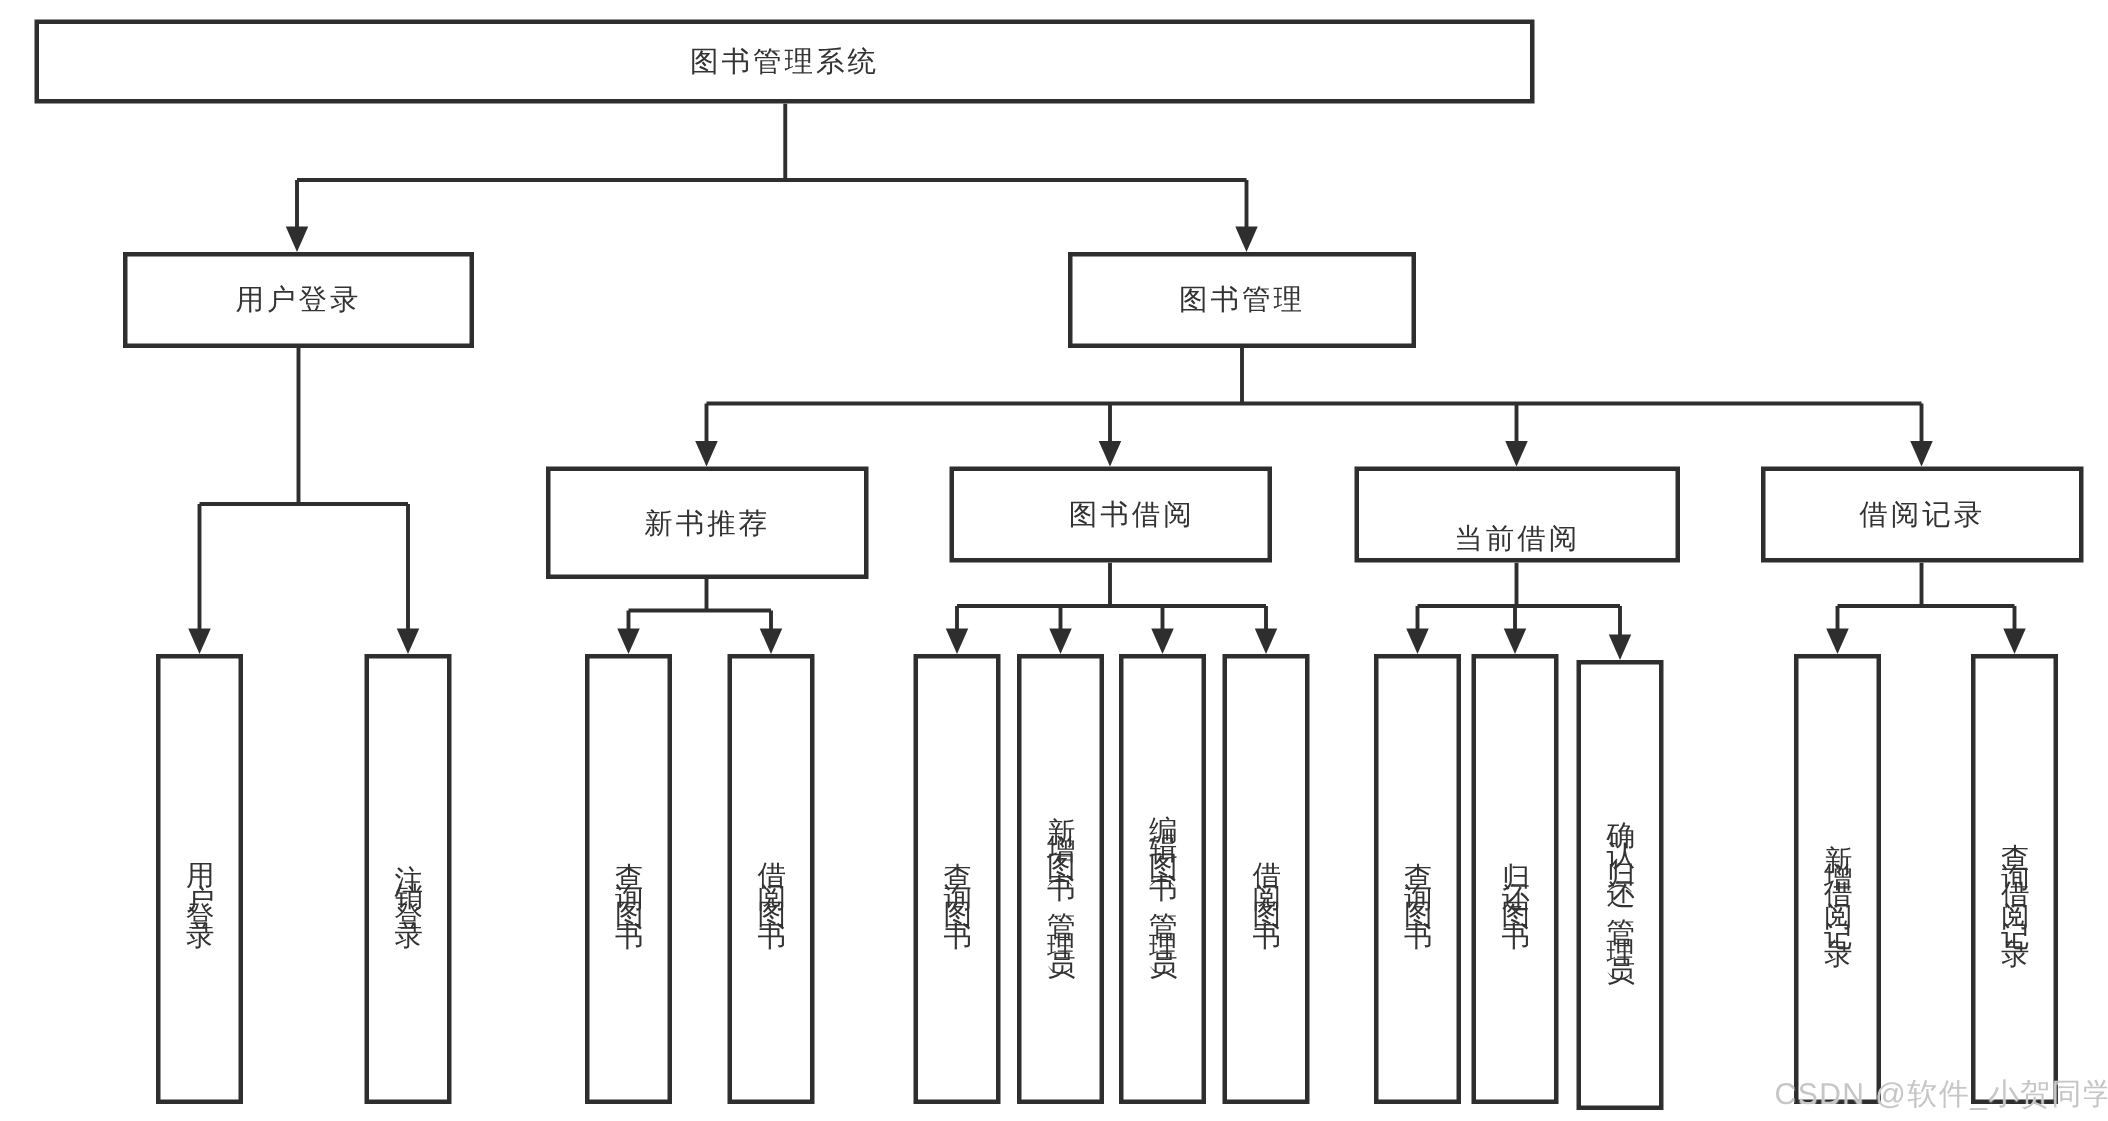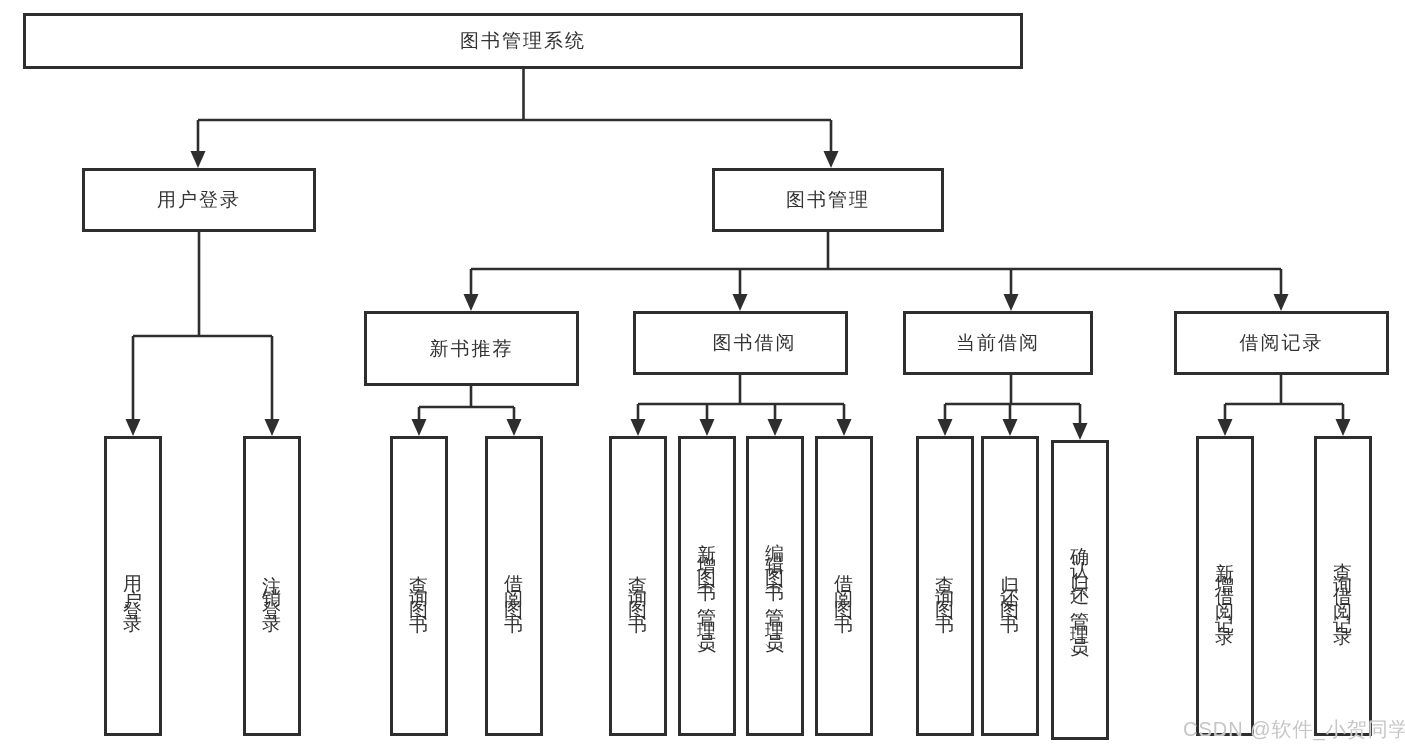--- a/index.html
+++ b/index.html
@@ -155,21 +155,21 @@
   <div class="node hnode" style="left:712px; top:168px; width:232px; height:64px;">
     <span>图书管理</span>
   </div>
 
   <div class="node hnode" style="left:364px; top:311px; width:215px; height:75px;">
     <span>新书推荐</span>
   </div>
   <div class="node hnode" style="left:633px; top:311px; width:215px; height:64px;padding-left:28px;">
     <span>图书借阅</span>
   </div>
-  <div class="node hnode" style="left:903px; top:311px; width:190px; height:64px;">
+  <div class="node hnode" style="left:903px; top:311px; width:217px; height:64px;align-items:flex-end;">
     <span>当前借阅</span>
   </div>
   <div class="node hnode" style="left:1174px; top:311px; width:215px; height:64px;">
     <span>借阅记录</span>
   </div>
 
   <div class="node vnode" style="left:104px; top:436px; width:58px; height:300px;">
     <span>用户登录</span>
   </div>
   <div class="node vnode" style="left:243px; top:436px; width:58px; height:300px;">

